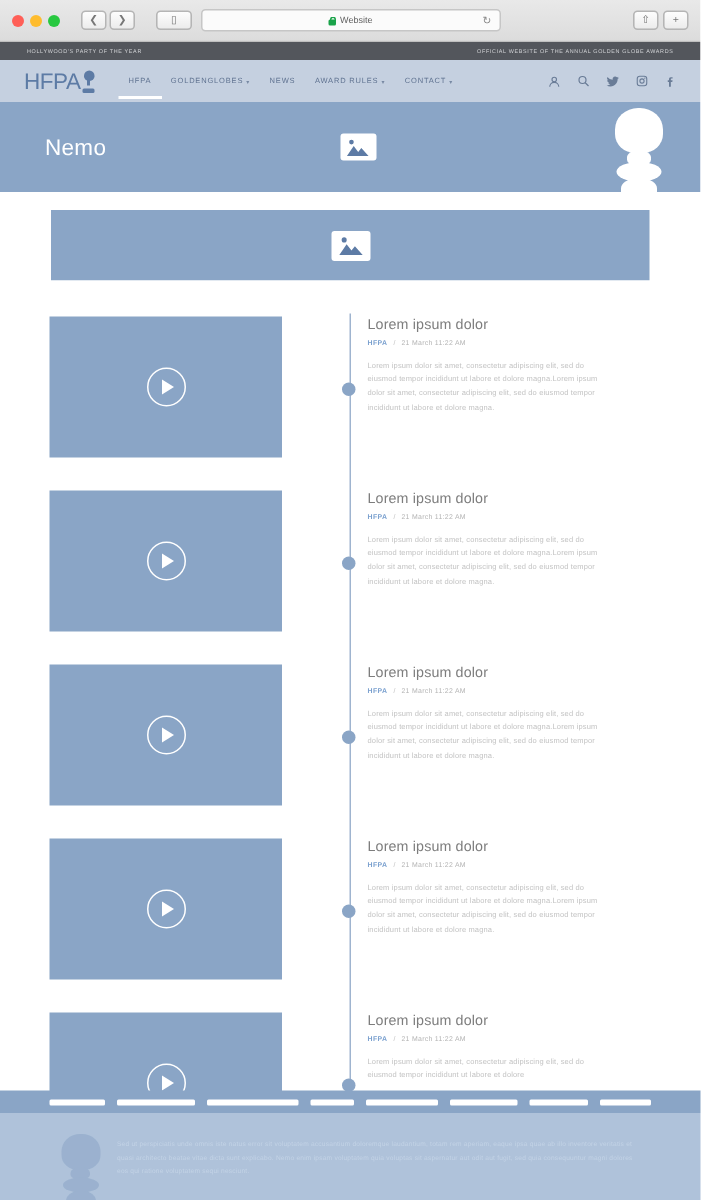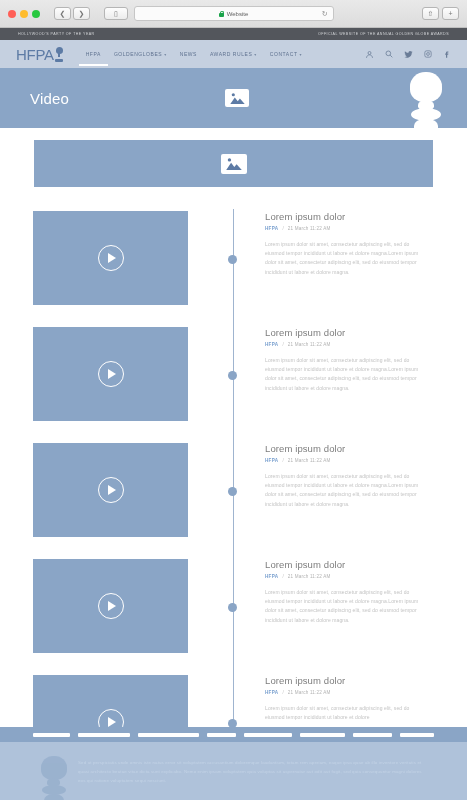--- a/index.html
+++ b/index.html
@@ -185,21 +185,21 @@
     display:block; width:0; height:0; margin-left: 2.5px;
     border-left: 8px solid #ffffff;
     border-top: 5px solid transparent;
     border-bottom: 5px solid transparent;
   }
   .tl-dot {
     position: absolute; left: 195px; top: 44px;
     width: 9px; height: 9px; border-radius: 50%;
     background: #8aa5c6; z-index: 2;
   }
-  .art-body { margin-left: 77px; width: 163px; }
+  .art-body { margin-left: 57px; width: 163px; }
   .art-title {
     font-size: 9.5px; color: #7d7d7d; font-weight: 400;
     letter-spacing: .1px; margin-bottom: 4px;
   }
   .art-meta { display: flex; align-items: center; gap: 4px; margin-bottom: 9px; }
   .art-src { font-size: 4.6px; color: #7aa0cf; font-weight: 700; letter-spacing: .3px; }
   .art-sep { font-size: 4.6px; color: #c4c4c4; }
   .art-date { font-size: 4.6px; color: #b3b3b3; letter-spacing: .2px; }
   .art-text {
     font-size: 5px; line-height: 9.2px; color: #c3c3c3; letter-spacing: .1px;
@@ -333,21 +333,21 @@
     </span>
     <span class="icon-btn">
       <svg width="8" height="9" viewBox="0 0 24 24" fill="#6a7c97">
         <path d="M15.5 3h-2.8C10 3 9 4.8 9 7v2H6.5v3.6H9V22h3.7v-9.4h2.9l.5-3.6h-3.4V7.3c0-1 .3-1.6 1.7-1.6h1.8V3z"></path>
       </svg>
     </span>
   </div>
 </div>
 
 <div class="hero">
-  <span class="hero-title">Video</span>
+  <span class="hero-title">Nemo</span>
   <span class="img-ph">
     <svg class="ph-svg" width="15" height="12" viewBox="0 0 24 20" fill="#5d7ba5">
       <path d="M0 20 7.5 9l5 6.5L16 11l8 9z"></path>
         <circle cx="5" cy="4.5" r="2.6"></circle>
     </svg>
   </span>
   <span class="hero-trophy">
     <i class="ht-head"></i>
       <i class="ht-neck"></i>
       <i class="ht-mid"></i>

